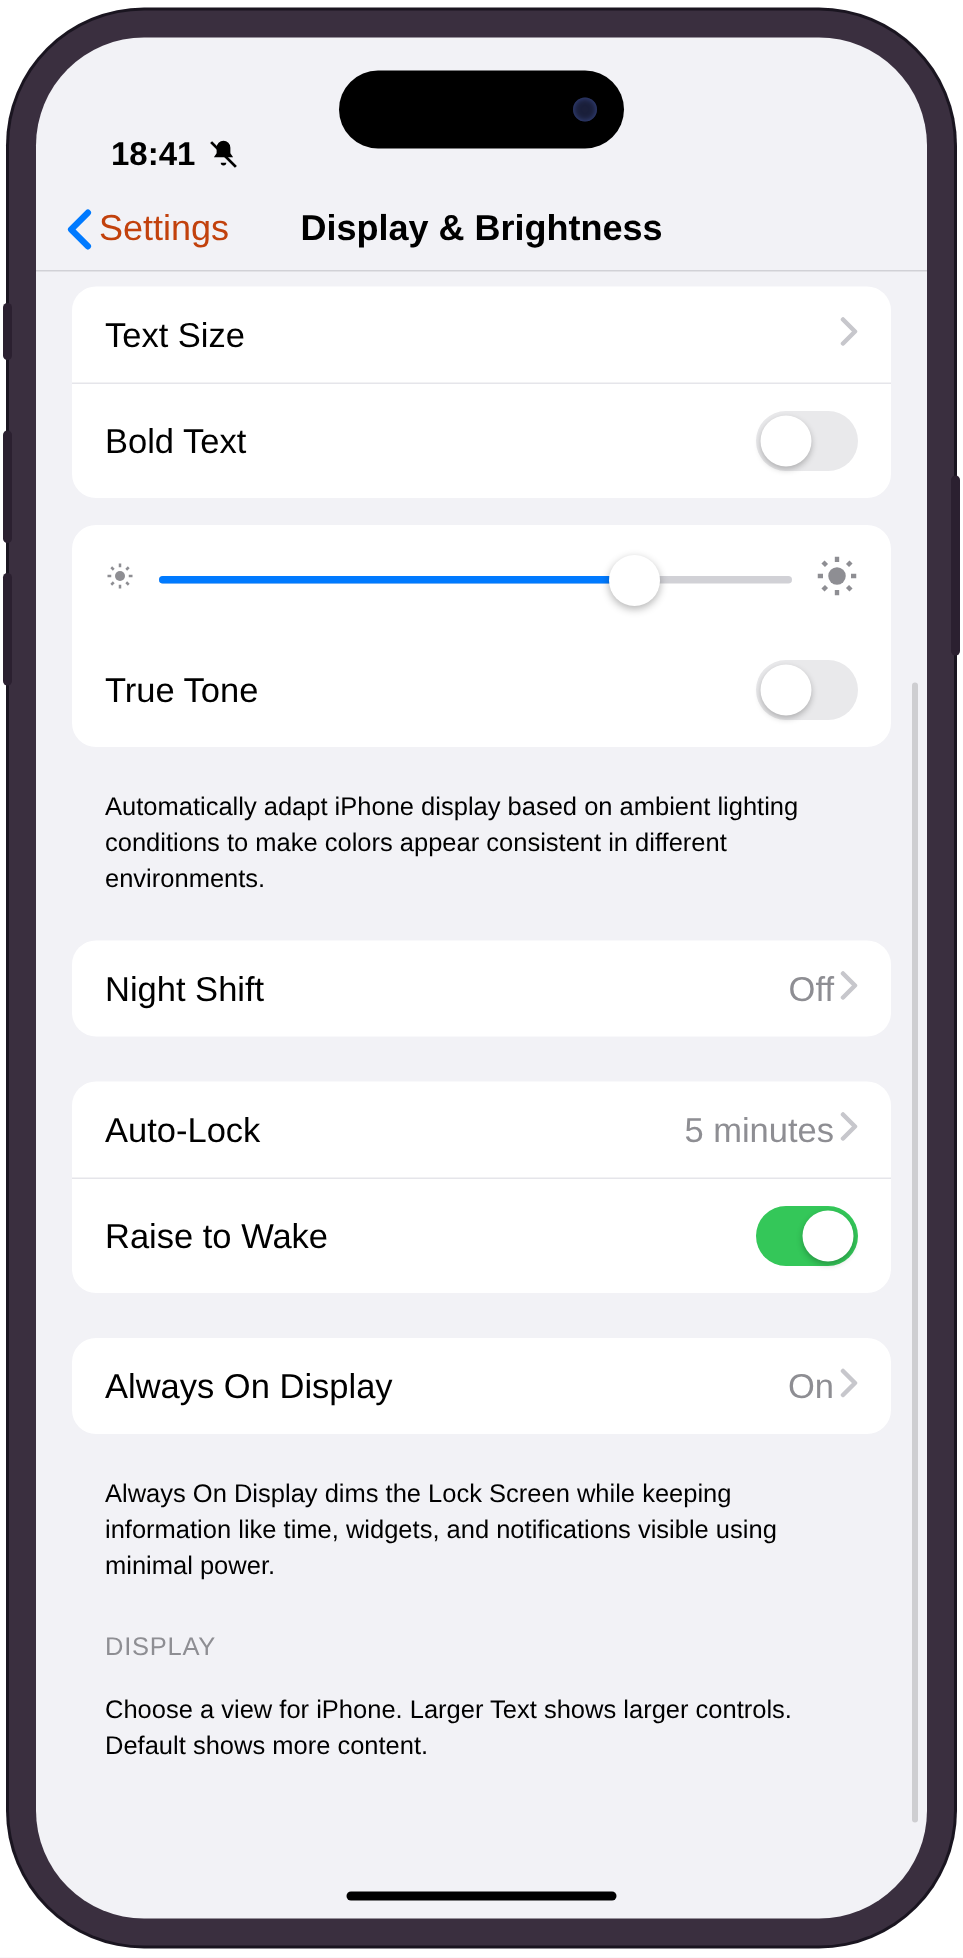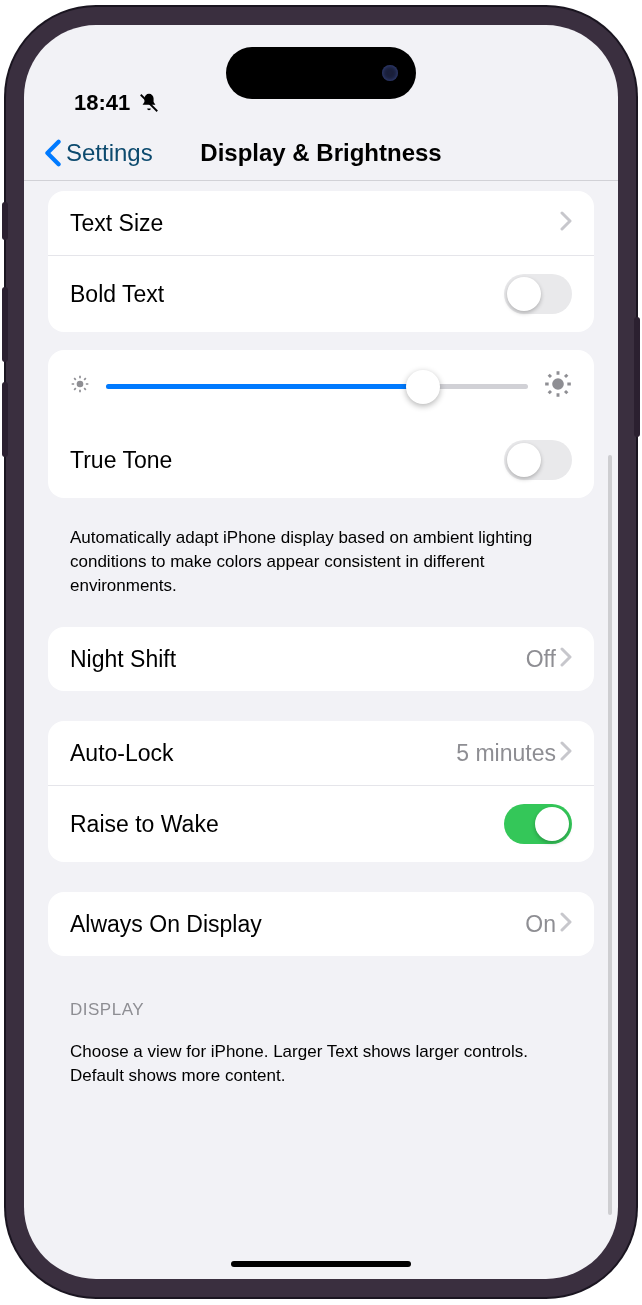--- a/index.html
+++ b/index.html
@@ -76,21 +76,21 @@
   .signal span:nth-child(2){height:8px;}
   .signal span:nth-child(3){height:12px; background:#c7c7cc;}
   .signal span:nth-child(4){height:16px; background:#c7c7cc;}
   .wifi svg{width:22px;height:22px;}
   .battery { background:#000; color:#fff; border-radius:9px; padding:2px 6px; font-size:18px; font-weight:700;}
   .content { position:absolute; top:100px; left:0; right:0; bottom:0; overflow:hidden;}
   .nav-bar {
     display:flex; align-items:center; height:56px; padding:0 20px;
     border-bottom:1px solid #d1d1d6; background:#f2f2f6;
   }
-  .back { display:flex; align-items:flex-start; color:#0c4a6e; font-size:24px; gap:4px; }
+  .back { display:flex; align-items:flex-start; color:#c2410c; font-size:24px; gap:4px; }
   .back svg{width:18px;height:28px;}
   .nav-title { position:absolute; left:50%; transform:translateX(-50%); font-size:24px; font-weight:600; }
   .scroll { padding:10px 24px 60px; }
   .group { background:#fff; border-radius:16px; margin-bottom:18px; overflow:hidden; }
   .row {
     display:flex; align-items:center; justify-content:space-between;
     padding:18px 22px; font-size:23px; min-height:64px;
   }
   .row + .row { border-top:1px solid #e5e5ea; }
   .row .label { color:#000; }
@@ -261,20 +261,21 @@
           <div class="row">
             <span class="label">Always On Display</span>
             <span class="value">
               <span>On</span>
               <span class="chevron"><svg viewBox="0 0 12 20">
                     <path d="M2 2 L10 10 L2 18" stroke="#c7c7cc" stroke-width="3" fill="none" stroke-linecap="round" stroke-linejoin="round"></path>
                   </svg></span>
             </span>
           </div>
         </div>
+        <div class="footer-label">Always On Display dims the Lock Screen while keeping information like time, widgets, and notifications visible using minimal power.</div>
 
         <div class="header-label">DISPLAY</div>
         <div class="footer-label">Choose a view for iPhone. Larger Text shows larger controls. Default shows more content.</div>
       </div>
       <div class="scrollbar-hint"></div>
     </div>
 
     <div class="home-indicator"></div>
   </div>
 </div>

